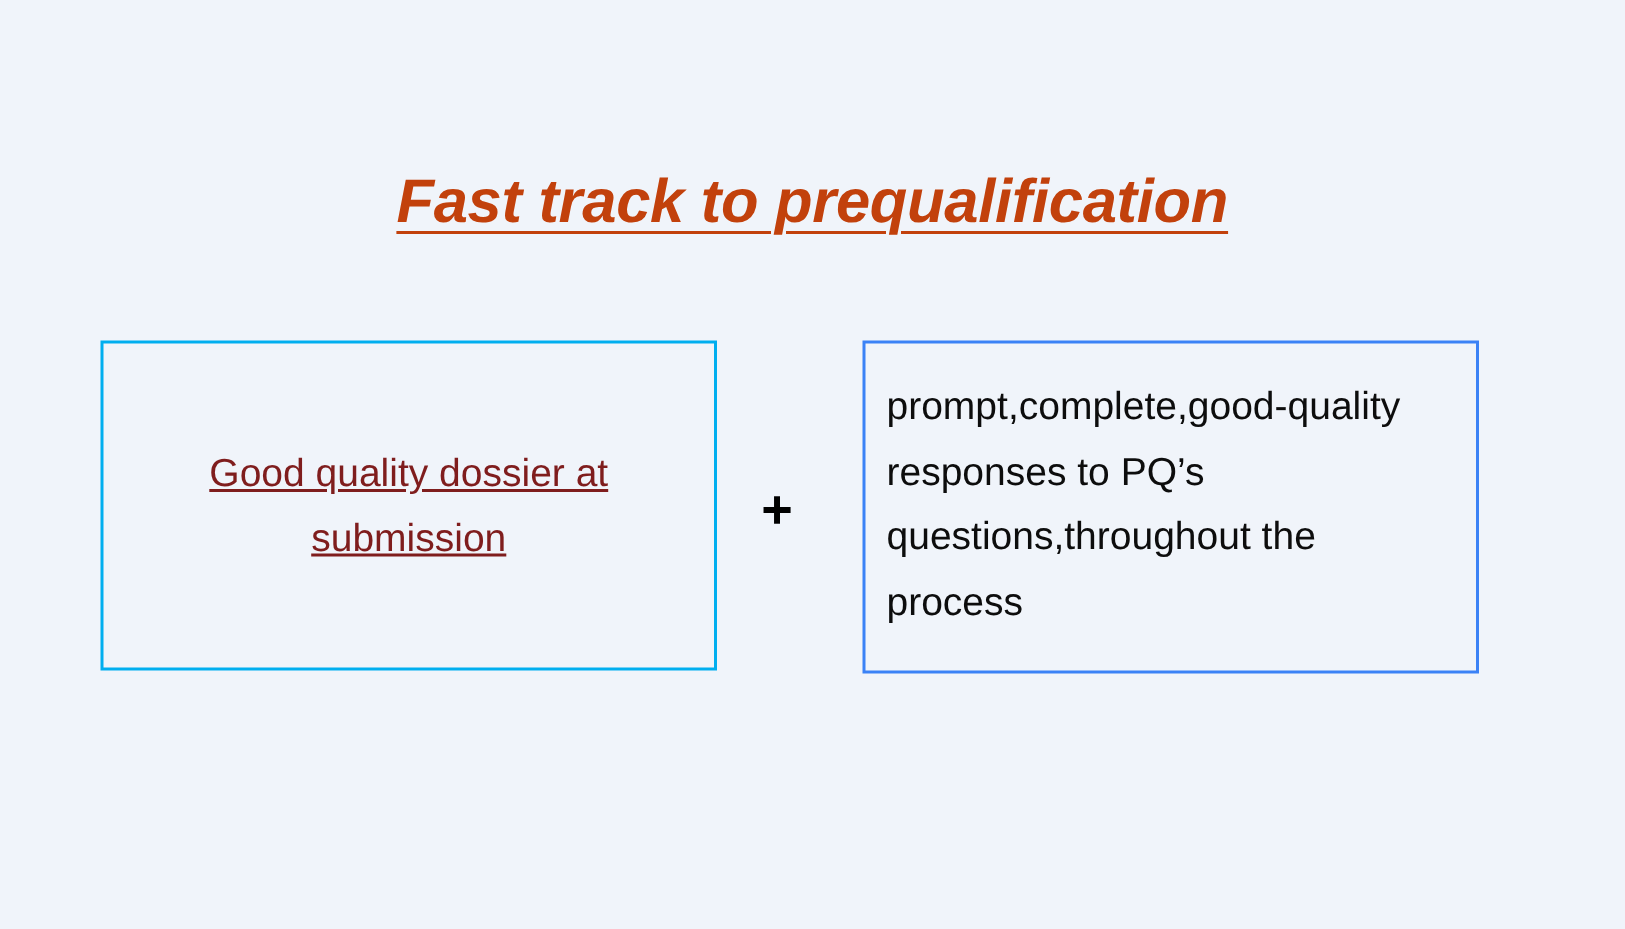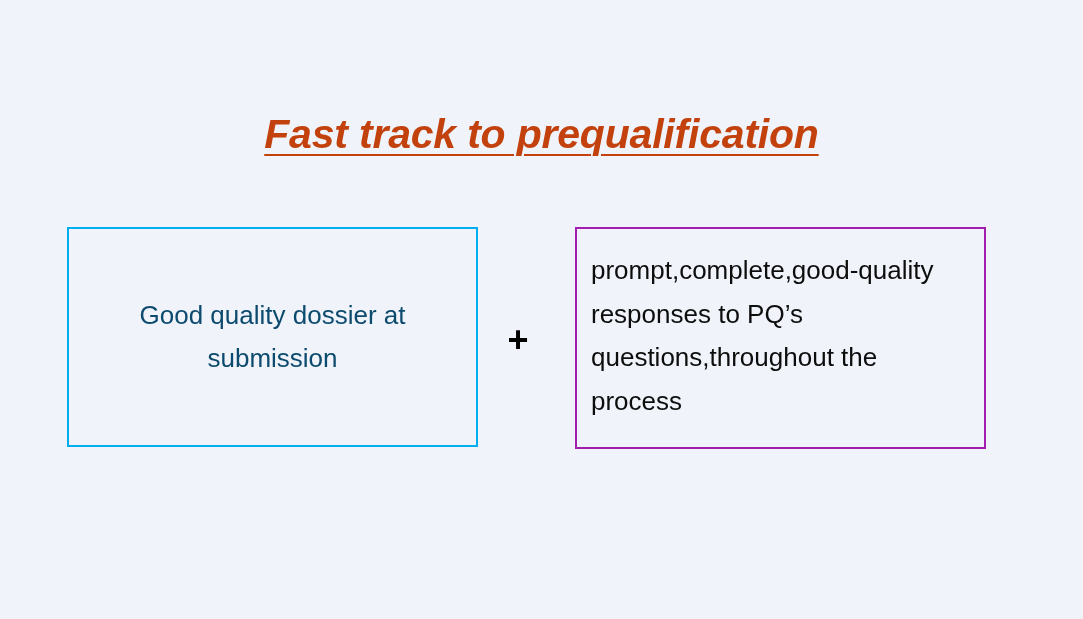--- a/index.html
+++ b/index.html
@@ -69,29 +69,30 @@
     display: flex;
     align-items: center;
     justify-content: center;
   }
 
   .box-left-text {
     width: 370px;
     text-align: center;
     font-size: 26px;
     line-height: 43px;
-    color: #0c4a6e;
+    color: #7f1d1d;
+    text-decoration: underline;
   }
 
   .box-right {
     left: 575px;
     top: 0px;
     width: 411px;
     height: 222px;
-    border: 2px solid #a21caf;
+    border: 2px solid #3b82f6;
     padding: 20px 14px 0 14px;
     display: block;
   }
 
   .box-right-text {
     text-align: left;
     font-size: 26px;
     line-height: 43.5px;
     color: #0d0d0d;
   }

